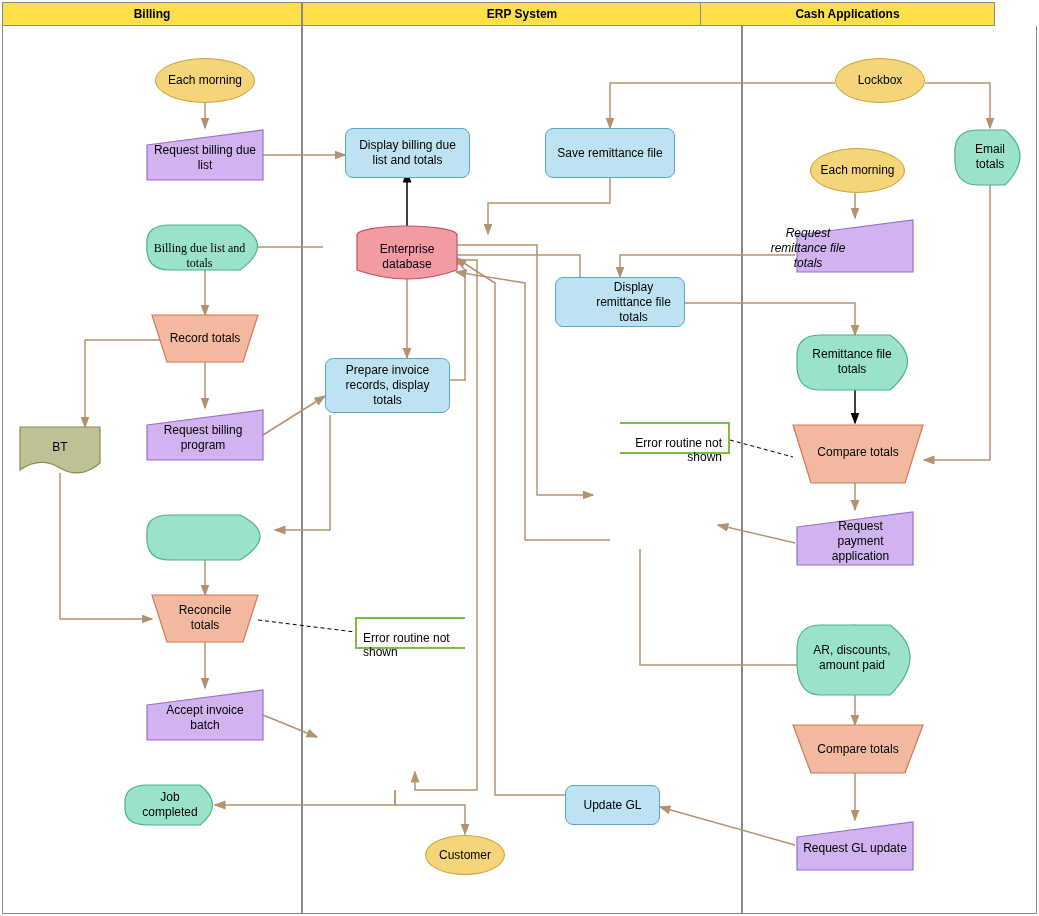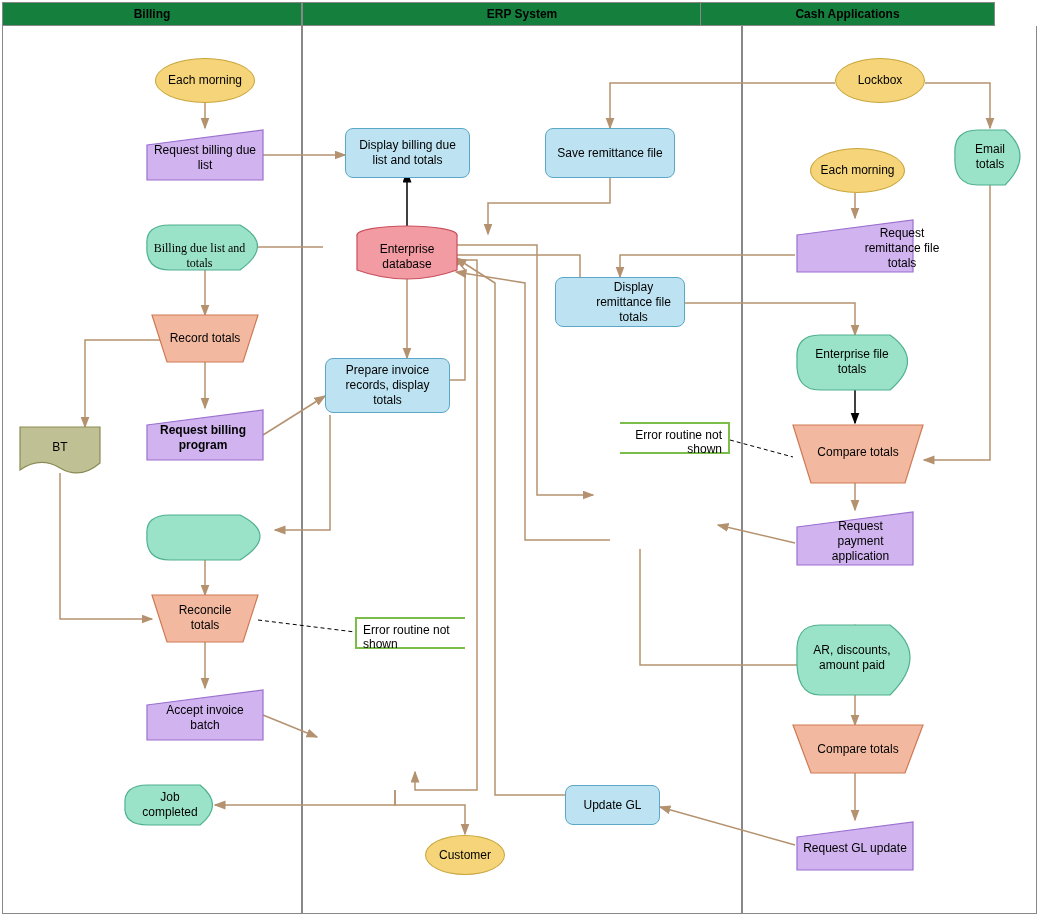--- a/index.html
+++ b/index.html
@@ -1,26 +1,26 @@
 <!DOCTYPE html>
 <html><head>
 <meta charset="utf-8">
 <style>
   * { box-sizing: border-box; margin: 0; padding: 0; }
   body { font-family: Arial, sans-serif; font-size: 12px; background: #fff; }
   .canvas { position: relative; width: 1039px; height: 916px; }
   svg { position: absolute; top: 0; left: 0; }
-  .lane-header { position: absolute; border: 1px solid #888; text-align: center; font-weight: bold; padding: 4px 0; background: #15803d; }
+  .lane-header { position: absolute; border: 1px solid #888; text-align: center; font-weight: bold; padding: 4px 0; background: #fde047; }
   .lane-body { position: absolute; border: 1px solid #888; border-top: none; }
   .node { position: absolute; display: flex; align-items: center; justify-content: center; text-align: center; padding: 4px 6px; line-height: 1.25; }
   .rounded-rect { border-radius: 8px; }
   .oval { border-radius: 50%; }
   .yellow { background: #f5d47a; border: 1px solid #c9a63b; }
   .blue { background: #bde3f2; border: 1px solid #5aa7c7; }
-  .annotation { position: absolute; padding: 4px 6px; text-align: left; }
+  .annotation { position: absolute; padding: 12px 6px; text-align: left; }
   .ann-border-l { border-left: 2px solid #7bbd4b; border-top: 2px solid #7bbd4b; border-bottom: 2px solid #7bbd4b; }
   .ann-border-r { border-right: 2px solid #7bbd4b; border-top: 2px solid #7bbd4b; border-bottom: 2px solid #7bbd4b; }
 </style>
 </head>
 <body>
 
 <div class="canvas">
 
   <div class="lane-header" style="left:2px; top:2px; width:300px; height:24px;">Billing</div>
   <div class="lane-header" style="left:302px; top:2px; width:440px; height:24px;">ERP System</div>
@@ -123,39 +123,39 @@
     <g fill="#c0c095" stroke="#8b8b55" stroke-width="1.2">
       <path d="M20,427 L100,427 L100,463 Q80,480 60,468 Q40,456 20,470 Z"></path>
     </g>
   </svg>
 
   <div class="node oval yellow" style="left:155px; top:58px; width:100px; height:45px;">Each morning</div>
   <div class="node" style="left:147px; top:135px; width:116px; height:45px;">Request billing due list</div>
   <div class="node" style="left:147px; top:233px; width:105px; height:45px;font-family:Liberation Serif, serif;">Billing due list and totals</div>
   <div class="node" style="left:157px; top:318px; width:96px; height:40px;">Record totals</div>
   <div class="node" style="left:20px; top:430px; width:80px; height:35px;">BT</div>
-  <div class="node" style="left:147px; top:415px; width:112px; height:45px;font-weight:bold;">Request billing program</div>
+  <div class="node" style="left:147px; top:415px; width:112px; height:45px;">Request billing program</div>
   <div class="node" style="left:157px; top:598px; width:96px; height:40px;">Reconcile totals</div>
   <div class="node" style="left:147px; top:695px; width:116px; height:45px;">Accept invoice batch</div>
   <div class="node" style="left:125px; top:785px; width:90px; height:40px;">Job completed</div>
 
   <div class="node rounded-rect blue" style="left:345px; top:128px; width:125px; height:50px;">Display billing due list and totals</div>
   <div class="node" style="left:357px; top:238px; width:100px; height:38px;">Enterprise database</div>
   <div class="node rounded-rect blue" style="left:325px; top:358px; width:125px; height:55px;">Prepare invoice records, display totals</div>
   <div class="node oval yellow" style="left:425px; top:835px; width:80px; height:40px;">Customer</div>
 
   <div class="node rounded-rect blue" style="left:545px; top:128px; width:130px; height:50px;">Save remittance file</div>
   <div class="node rounded-rect blue" style="left:555px; top:277px; width:130px; height:50px;padding-left:33px;">Display remittance file totals</div>
   <div class="node rounded-rect blue" style="left:565px; top:785px; width:95px; height:40px;">Update GL</div>
 
   <div class="node oval yellow" style="left:835px; top:58px; width:90px; height:45px;">Lockbox</div>
   <div class="node oval yellow" style="left:810px; top:148px; width:95px; height:45px;">Each morning</div>
   <div class="node" style="left:955px; top:133px; width:70px; height:48px;">Email totals</div>
-  <div class="node" style="left:844px; top:225px; width:116px; height:47px;">Request remittance file totals</div>
-  <div class="node" style="left:797px; top:337px; width:110px; height:50px;">Enterprise file totals</div>
+  <div class="node" style="left:750px; top:225px; width:116px; height:47px;font-style:italic;">Request remittance file totals</div>
+  <div class="node" style="left:797px; top:337px; width:110px; height:50px;">Remittance file totals</div>
   <div class="node" style="left:800px; top:430px; width:116px; height:45px;">Compare totals</div>
   <div class="node" style="left:797px; top:517px; width:116px; height:48px;padding-left:17px;">Request payment application</div>
   <div class="node" style="left:797px; top:628px; width:110px; height:60px;">AR, discounts, amount paid</div>
   <div class="node" style="left:800px; top:730px; width:116px; height:38px;">Compare totals</div>
   <div class="node" style="left:797px; top:827px; width:116px; height:43px;">Request GL update</div>
 
   <div class="annotation ann-border-l" style="left:355px; top:617px; width:110px; height:32px;">Error routine not shown</div>
   <div class="annotation ann-border-r" style="left:620px; top:422px; width:110px; height:32px; text-align:right;">Error routine not shown</div>
 
 </div>

